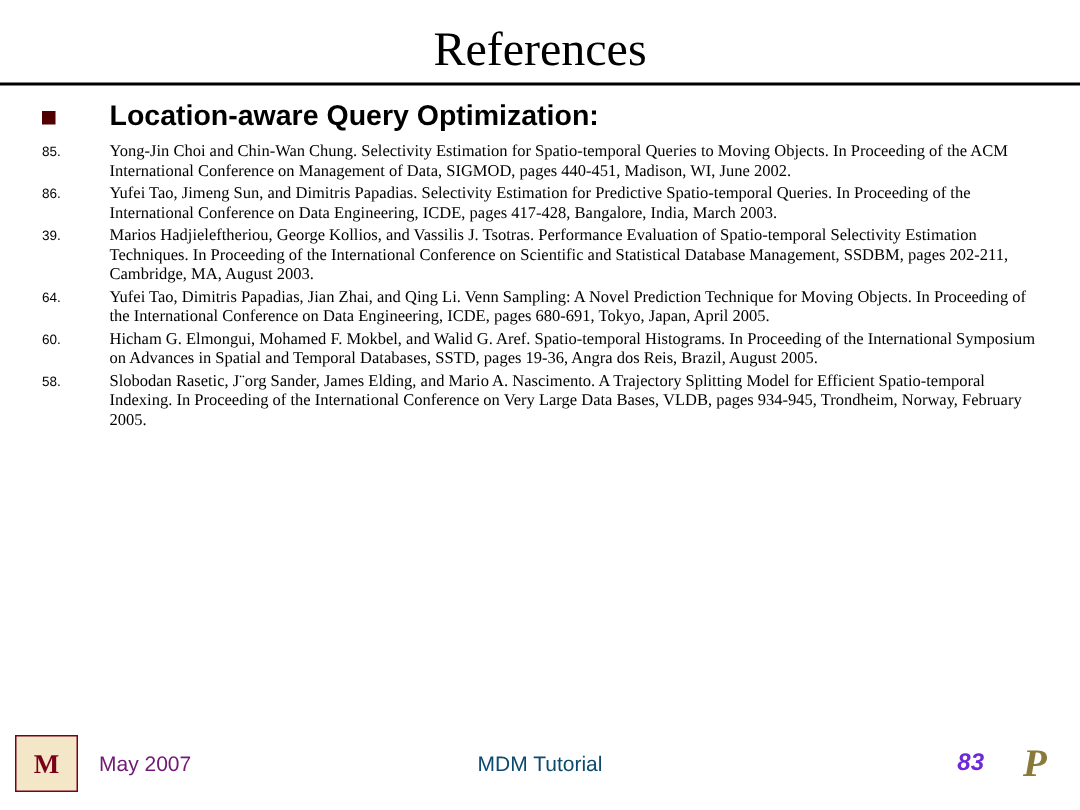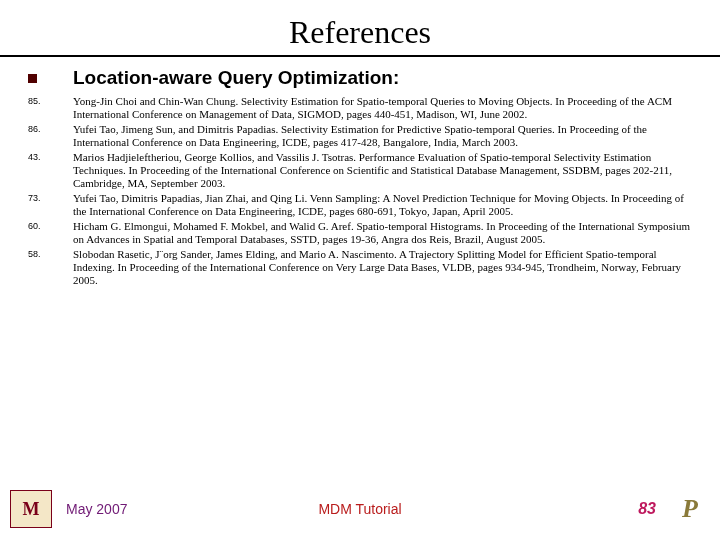--- a/index.html
+++ b/index.html
@@ -114,30 +114,30 @@
     color: #8a7a3a;
     font-family: serif;
     font-style: italic;
   }
   .footer-date {
     font-size: 14px;
     color: #701a75;
   }
   .footer-center {
     font-size: 14px;
-    color: #b91c1c;
+    color: #0c4a6e;
     position: absolute;
     left: 50%;
     transform: translateX(-50%);
   }
   .footer-pagenum {
     font-size: 16px;
     font-weight: bold;
     font-style: italic;
-    color: #be185d;
+    color: #6d28d9;
   }
 </style>
 </head>
 <body>
 
 <div class="slide">
 
   <div class="title">References</div>
   <div class="divider"></div>
 
@@ -149,25 +149,25 @@
   <div class="refs">
     <div class="ref-row">
       <div class="ref-num">85.</div>
       <div class="ref-text">Yong-Jin Choi and Chin-Wan Chung. Selectivity Estimation for Spatio-temporal Queries to Moving Objects. In Proceeding of the ACM International Conference on Management of Data, SIGMOD, pages 440-451, Madison, WI, June 2002.</div>
     </div>
     <div class="ref-row">
       <div class="ref-num">86.</div>
       <div class="ref-text">Yufei Tao, Jimeng Sun, and Dimitris Papadias. Selectivity Estimation for Predictive Spatio-temporal Queries. In Proceeding of the International Conference on Data Engineering, ICDE, pages 417-428, Bangalore, India, March 2003.</div>
     </div>
     <div class="ref-row">
-      <div class="ref-num">43.</div>
-      <div class="ref-text">Marios Hadjieleftheriou, George Kollios, and Vassilis J. Tsotras. Performance Evaluation of Spatio-temporal Selectivity Estimation Techniques. In Proceeding of the International Conference on Scientific and Statistical Database Management, SSDBM, pages 202-211, Cambridge, MA, September 2003.</div>
+      <div class="ref-num">39.</div>
+      <div class="ref-text">Marios Hadjieleftheriou, George Kollios, and Vassilis J. Tsotras. Performance Evaluation of Spatio-temporal Selectivity Estimation Techniques. In Proceeding of the International Conference on Scientific and Statistical Database Management, SSDBM, pages 202-211, Cambridge, MA, August 2003.</div>
     </div>
     <div class="ref-row">
-      <div class="ref-num">73.</div>
+      <div class="ref-num">64.</div>
       <div class="ref-text">Yufei Tao, Dimitris Papadias, Jian Zhai, and Qing Li. Venn Sampling: A Novel Prediction Technique for Moving Objects. In Proceeding of the International Conference on Data Engineering, ICDE, pages 680-691, Tokyo, Japan, April 2005.</div>
     </div>
     <div class="ref-row">
       <div class="ref-num">60.</div>
       <div class="ref-text">Hicham G. Elmongui, Mohamed F. Mokbel, and Walid G. Aref. Spatio-temporal Histograms. In Proceeding of the International Symposium on Advances in Spatial and Temporal Databases, SSTD, pages 19-36, Angra dos Reis, Brazil, August 2005.</div>
     </div>
     <div class="ref-row">
       <div class="ref-num">58.</div>
       <div class="ref-text">Slobodan Rasetic, J¨org Sander, James Elding, and Mario A. Nascimento. A Trajectory Splitting Model for Efficient Spatio-temporal Indexing. In Proceeding of the International Conference on Very Large Data Bases, VLDB, pages 934-945, Trondheim, Norway, February 2005.</div>
     </div>

